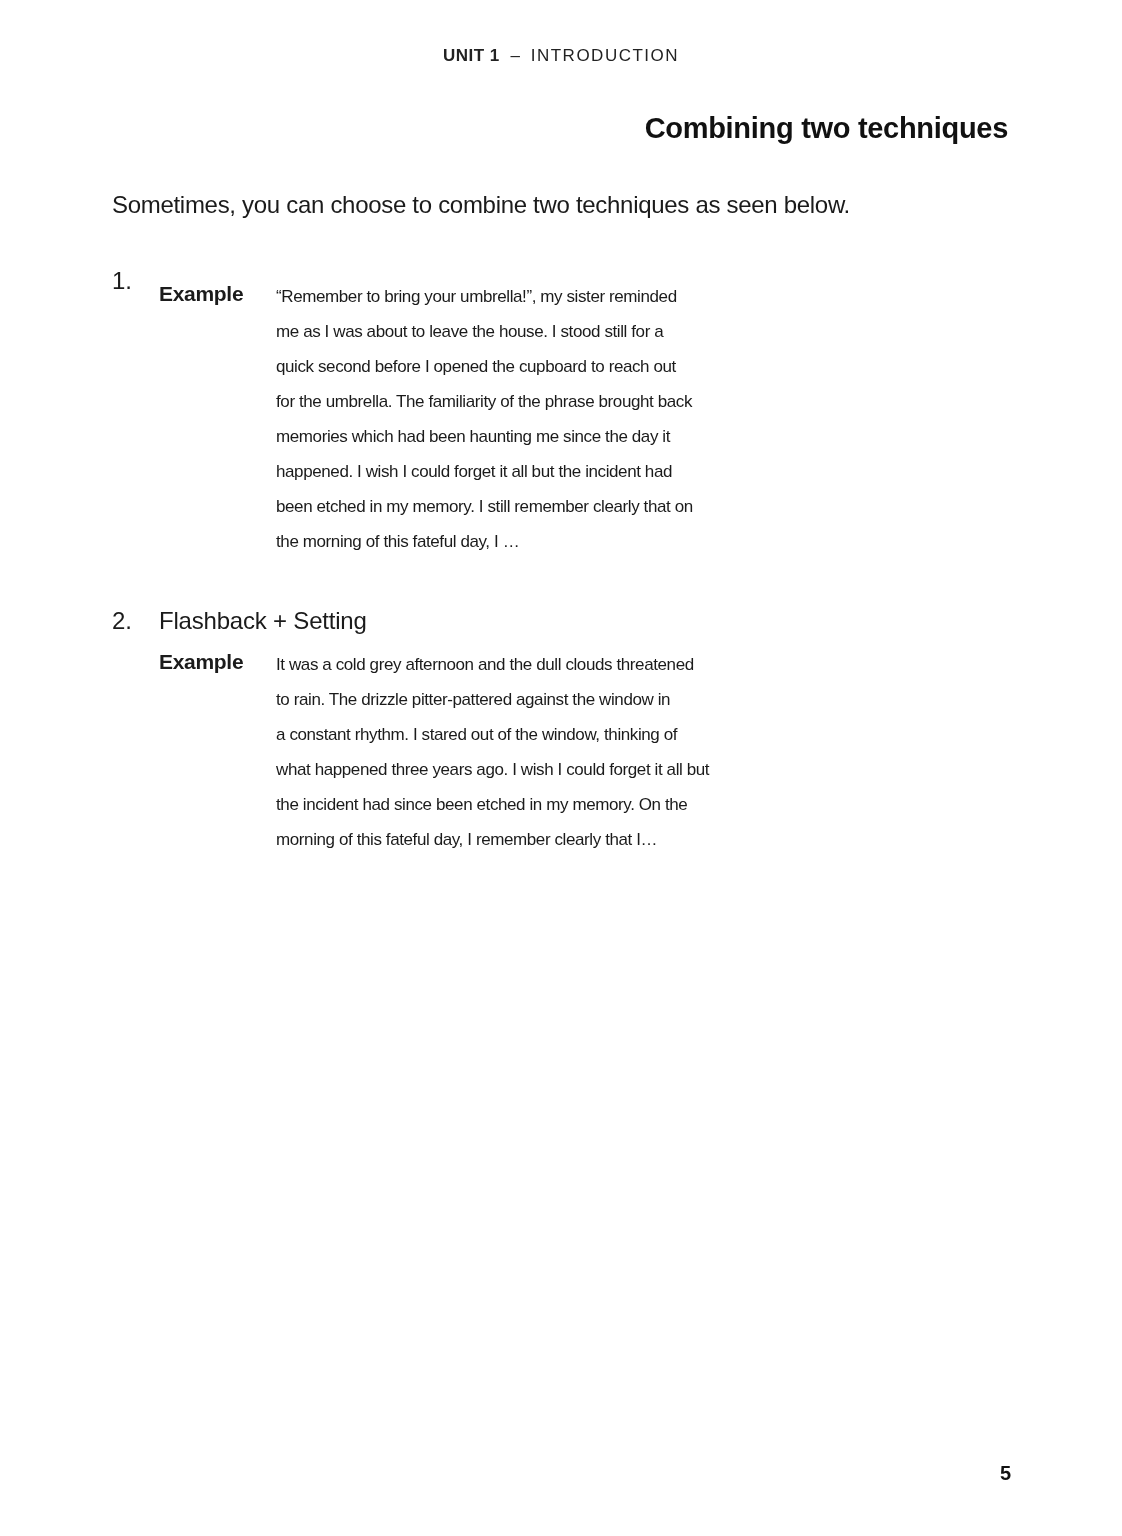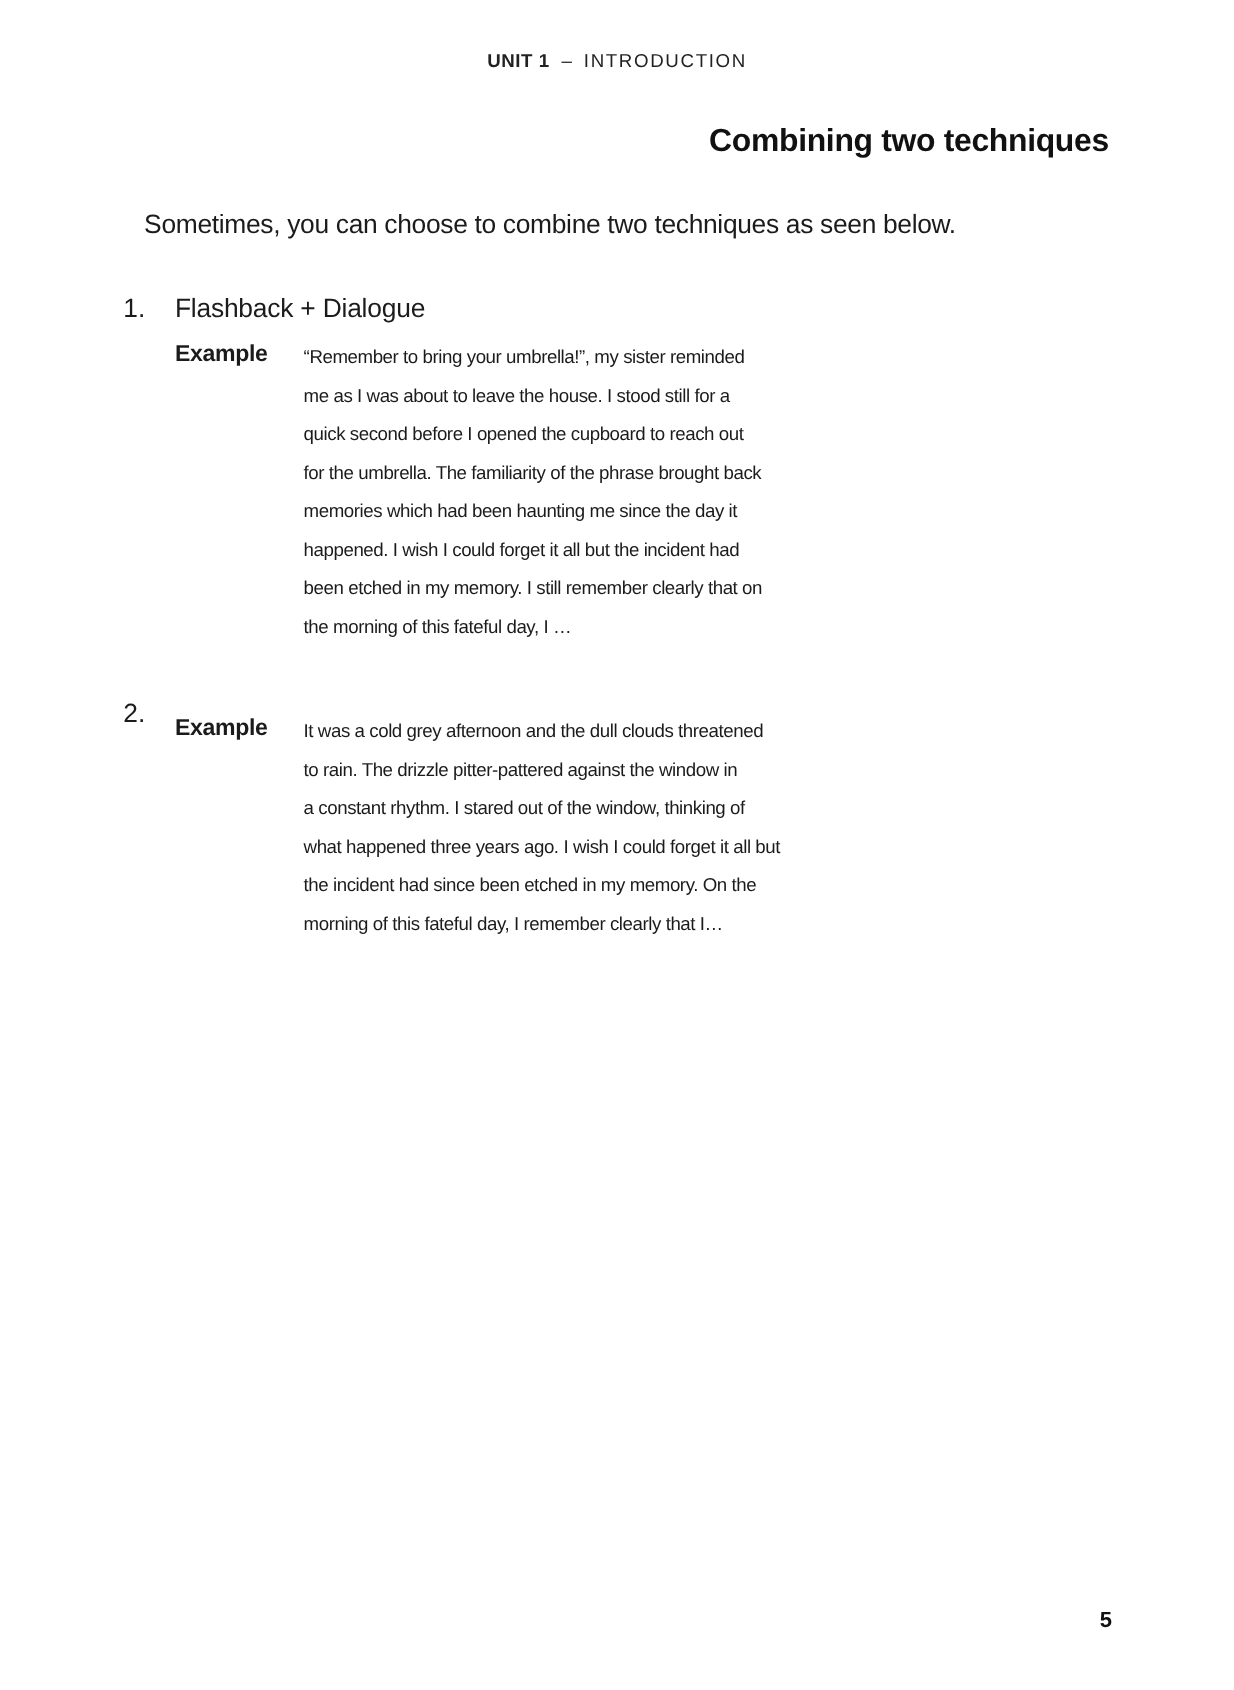--- a/index.html
+++ b/index.html
@@ -36,21 +36,20 @@
     font-size: 29px;
     font-weight: bold;
     letter-spacing: -0.3px;
     color: #111111;
     text-align: right;
   }
   .intro {
     margin-top: 46px;
     font-size: 24px;
     letter-spacing: -0.3px;
-    margin-left: 19px;
   }
   .list-item {
     margin-top: 48px;
     display: flex;
   }
   .item-number {
     width: 47px;
     flex: 0 0 47px;
     font-size: 24px;
   }
@@ -100,38 +99,38 @@
 
   <div class="content">
 
     <div class="section-heading">Combining two techniques</div>
 
     <div class="intro">Sometimes, you can choose to combine two techniques as seen below.</div>
 
     <div class="list-item">
       <div class="item-number">1.</div>
       <div class="item-body">
-        <div class="item-title">Flashback + Dialogue</div>
         <div class="example-row">
           <div class="example-label">Example</div>
           <div class="example-text">“Remember to bring your umbrella!”, my sister reminded
 me as I was about to leave the house. I stood still for a
 quick second before I opened the cupboard to reach out
 for the umbrella. The familiarity of the phrase brought back
 memories which had been haunting me since the day it
 happened. I wish I could forget it all but the incident had
 been etched in my memory. I still remember clearly that on
 the morning of this fateful day, I …</div>
         </div>
       </div>
     </div>
 
     <div class="list-item">
       <div class="item-number">2.</div>
       <div class="item-body">
+        <div class="item-title">Flashback + Setting</div>
         <div class="example-row">
           <div class="example-label">Example</div>
           <div class="example-text">It was a cold grey afternoon and the dull clouds threatened
 to rain. The drizzle pitter-pattered against the window in
 a constant rhythm. I stared out of the window, thinking of
 what happened three years ago. I wish I could forget it all but
 the incident had since been etched in my memory. On the
 morning of this fateful day, I remember clearly that I…</div>
         </div>
       </div>

